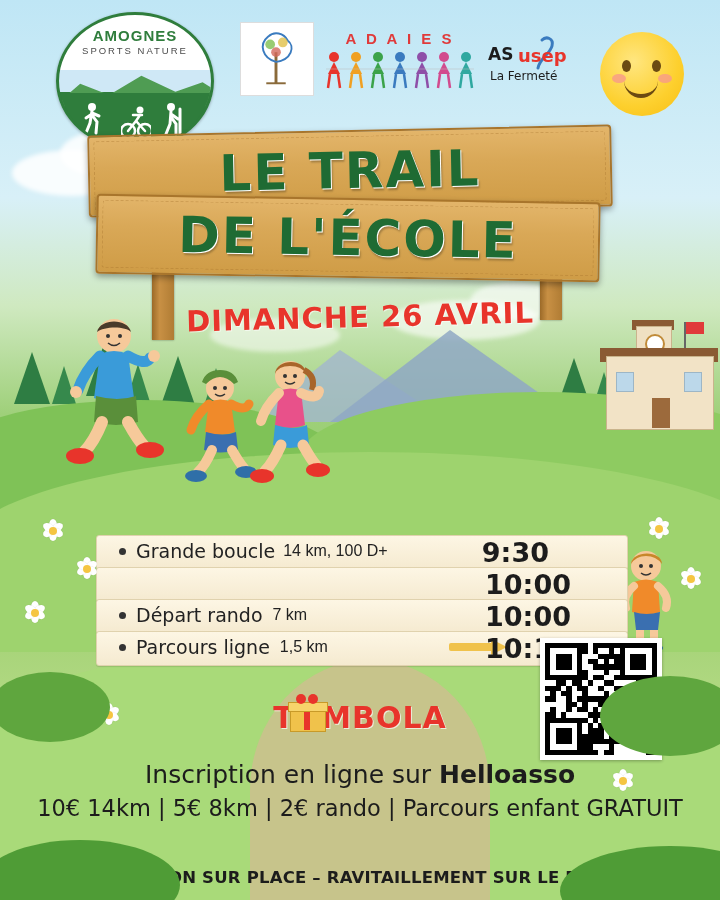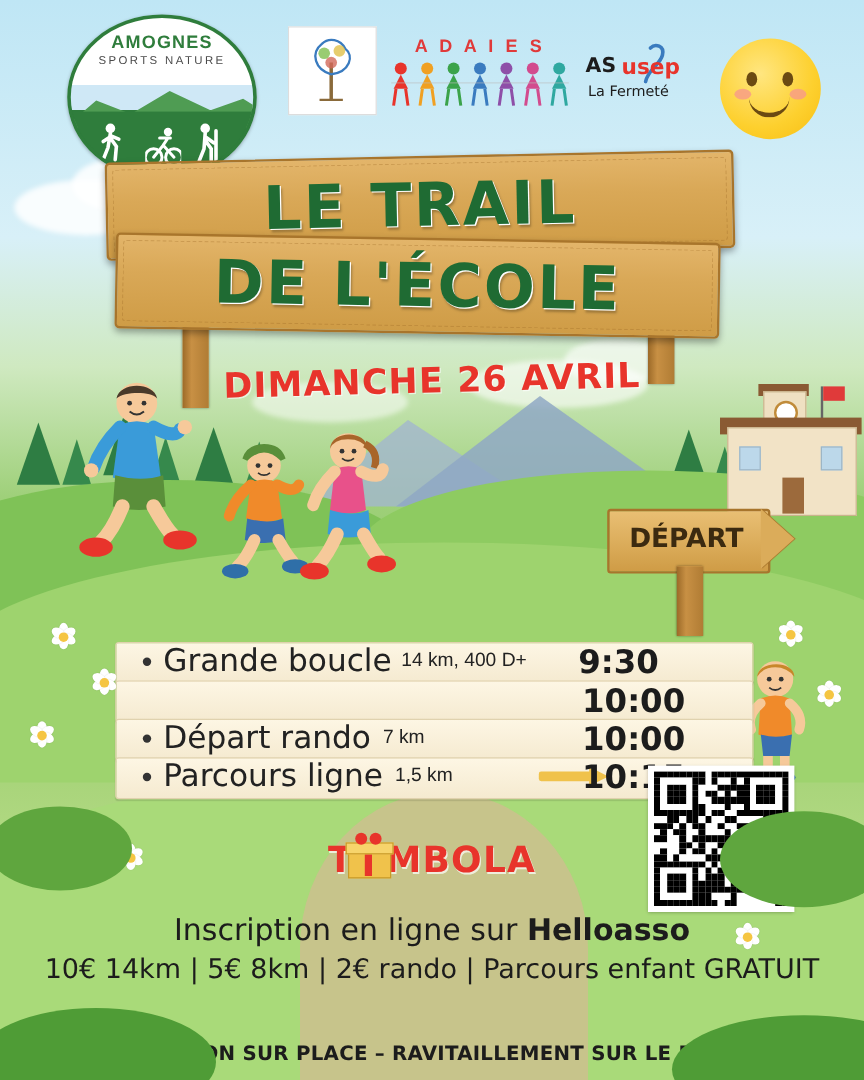--- a/index.html
+++ b/index.html
@@ -80,21 +80,21 @@
   
   .runner{position:absolute;}
   
   .planks{position:absolute;left:96px;top:505px;width:530px;height:155px;}
   .plank{position:absolute;left:0;width:530px;height:33px;background:linear-gradient(to bottom,#fdf6e4,#f5ead0);
     border:1px solid #e0d2ae;border-radius:3px;box-shadow:0 1px 1px rgba(0,0,0,.12);}
   .plank-line{position:absolute;left:0;width:530px;height:30px;display:flex;align-items:center;}
   .bullet{display:inline-block;width:7px;height:7px;border-radius:50%;background:#333;margin:0 10px 0 22px;}
   .info-head{position:absolute;left:28px;top:0;font-size:19px;color:#2b2b2b;font-family:"DejaVu Sans",sans-serif;
     letter-spacing:.3px;}
-  .info-label{font-size:26px;color:#222;font-family:"DejaVu Sans",sans-serif;}
+  .info-label{font-size:19px;color:#222;font-family:"DejaVu Sans",sans-serif;}
   .info-sub{font-size:16px;color:#222;}
   .info-time{position:absolute;right:78px;font-size:27px;font-weight:bold;color:#1c1c1c;
     font-family:"DejaVu Sans",sans-serif;}
   .arrow-y{position:absolute;left:352px;top:8px;width:60px;height:14px;}
   .arrow-y .bar{position:absolute;left:0;top:3px;width:44px;height:8px;background:#f0c24b;border-radius:2px;}
   .arrow-y .tip{position:absolute;left:42px;top:-1px;width:0;height:0;border-top:8px solid transparent;
     border-bottom:8px solid transparent;border-left:16px solid #f0c24b;}
   
   .qr{position:absolute;left:540px;top:638px;width:112px;height:112px;background:#fff;padding:5px;
     box-shadow:0 1px 3px rgba(0,0,0,.3);}
@@ -274,26 +274,20 @@
     <div class="towerroof"></div>
       <div class="tower"></div>
       <div class="clock"></div>
     <div class="roof"></div>
       <div class="body"></div>
     <div class="win" style="left:16px;top:52px;"></div>
     <div class="win" style="left:84px;top:52px;"></div>
     <div class="door"></div>
   </div>
 
-  <div class="depart-wrap">
-    <div class="depart-board"></div>
-    <div class="depart-arrow"></div>
-    <div class="depart-text">DÉPART</div>
-    <div class="wood-post" style="left:58px;top:48px;height:58px;"></div>
-  </div>
 
   <div class="runner" style="left:66px;top:316px;width:120px;height:180px;">
     <svg viewBox="0 0 120 180" width="120" height="180">
       <circle cx="48" cy="20" r="17" fill="#f6c99a"></circle>
       <path d="M31 16 C34 2 62 2 65 16 C60 10 38 10 31 16Z" fill="#4a3a2a"></path>
       <circle cx="42" cy="20" r="2" fill="#333"></circle>
         <circle cx="54" cy="20" r="2" fill="#333"></circle>
       <path d="M42 27 q6 5 12 0" stroke="#333" stroke-width="1.6" fill="none"></path>
       <path d="M34 38 q14 -6 28 0 l6 44 q-20 8 -40 0Z" fill="#3a9bd9"></path>
       <path d="M34 40 q-16 16 -22 34" stroke="#3a9bd9" stroke-width="11" fill="none" stroke-linecap="round"></path>
@@ -362,21 +356,21 @@
       <ellipse cx="43" cy="100" rx="8" ry="4" fill="#2f6fa8"></ellipse>
     </svg>
   </div>
 
   <div class="planks">
 
     <div class="plank" style="top:30px;">
       <div class="plank-line">
         <span class="bullet"></span>
         <span class="info-label">Grande boucle</span>
-        <span class="info-sub" style="margin-left:8px;">14 km, 400 D+</span>
+        <span class="info-sub" style="margin-left:8px;">14 km, 100 D+</span>
       </div>
       <div class="info-time" style="top:1px;">9:30</div>
     </div>
 
     <div class="plank" style="top:62px;">
       <div class="info-time" style="top:1px;right:56px;">10:00</div>
     </div>
 
     <div class="plank" style="top:94px;">
       <div class="plank-line">

